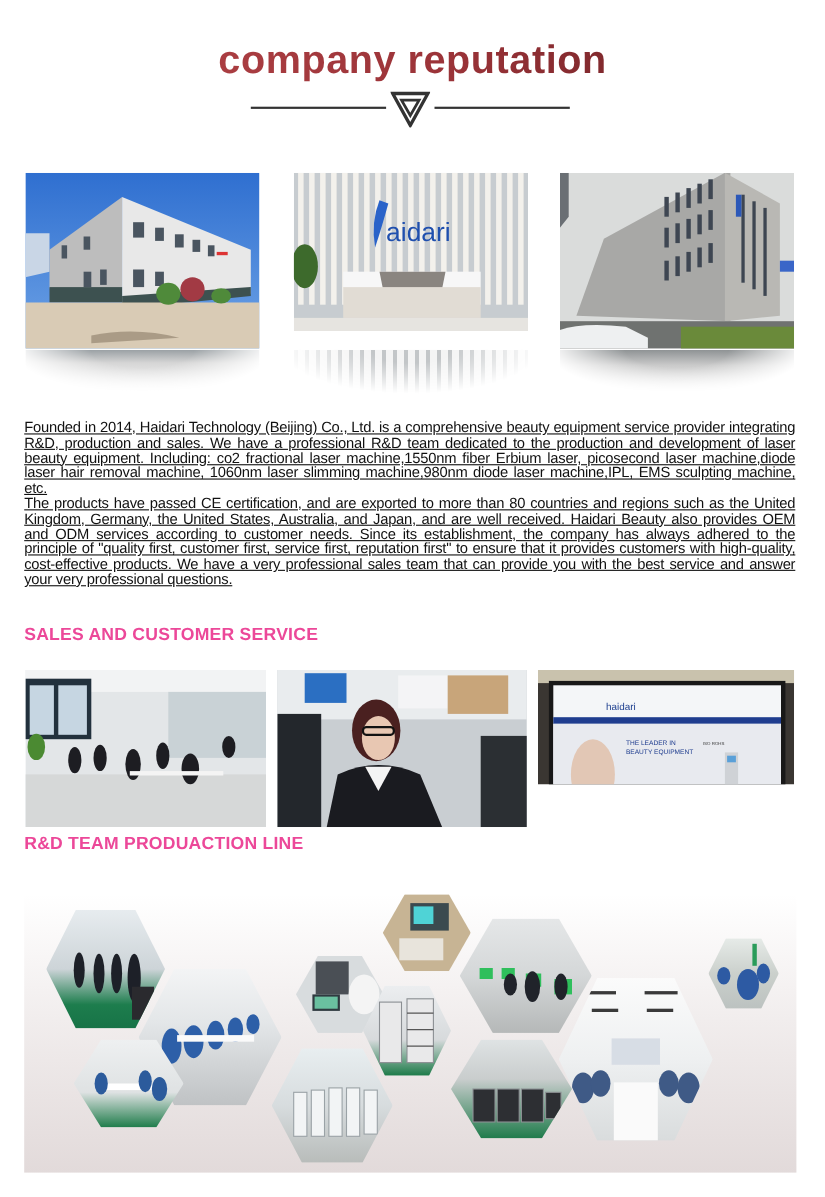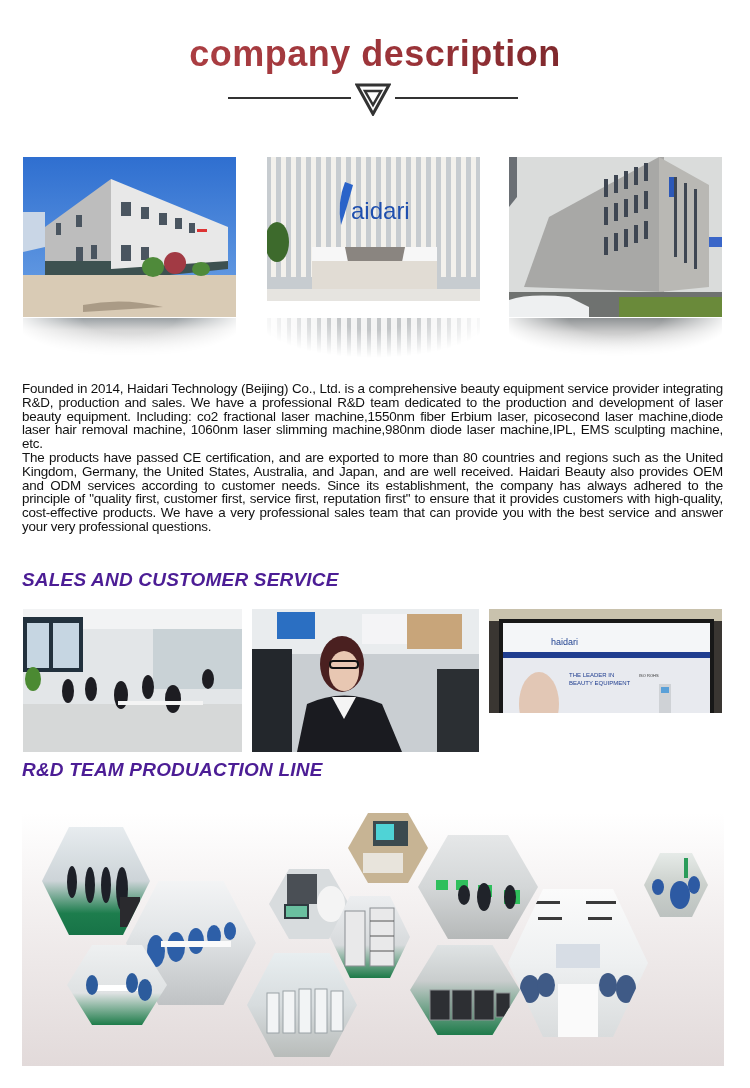--- a/index.html
+++ b/index.html
@@ -7,29 +7,29 @@
   .title{position:absolute;top:32px;left:0;width:750px;text-align:center;font-family:"Liberation Sans",sans-serif;font-weight:bold;font-size:36px;letter-spacing:0.5px;line-height:44px;
     background:linear-gradient(90deg,#b9474b 0%,#9a3338 55%,#5e1c1f 100%);-webkit-background-clip:text;background-clip:text;color:transparent;}
   .divider{position:absolute;top:82px;left:228px;width:290px;height:34px;}
   .divider .line{position:absolute;top:15px;height:2px;background:#333;}
   .divider .l1{left:0;width:123px;}
   .divider .l2{left:167px;width:123px;}
   .divider svg{position:absolute;left:127px;top:0;}
   .photo{position:absolute;overflow:hidden;}
   .reflect{position:absolute;}
   .p-text{position:absolute;left:22px;top:382px;width:701px;font-family:"Liberation Sans",sans-serif;font-size:13.4px;line-height:13.8px;color:#111;text-align:justify;letter-spacing:-0.2px;}
-  .p-text p{margin:0;}
-  .h2{position:absolute;left:22px;font-family:"Liberation Sans",sans-serif;font-weight:bold;font-style:italic;font-size:19px;color:#4c1d95;letter-spacing:0.2px;}
+  .p-text p{margin:0;text-decoration:underline;}
+  .h2{position:absolute;left:22px;font-family:"Liberation Sans",sans-serif;font-weight:bold;font-size:16px;color:#ec4899;letter-spacing:0.2px;}
   .hex-panel{position:absolute;left:22px;top:813px;width:702px;height:253px;background:linear-gradient(180deg,#ffffff 0%,#f1eded 45%,#e2dada 100%);overflow:hidden;}
   .hex{position:absolute;clip-path:polygon(25% 0,75% 0,100% 50%,75% 100%,25% 100%,0 50%);}
 </style>
 </head>
 <body>
 
-<div class="title">company description</div>
+<div class="title">company reputation</div>
 <div class="divider">
   <div class="line l1"></div>
   <svg width="36" height="34" viewBox="0 0 36 34">
     <polygon points="2,3 34,3 18,32" fill="none" stroke="#333" stroke-width="3"></polygon>
     <polygon points="10,9 26,9 18,23" fill="none" stroke="#333" stroke-width="2.5"></polygon>
   </svg>
   <div class="line l2"></div>
 </div>
 
 <div class="photo" style="left:23px;top:157px;width:213px;height:160px;">

